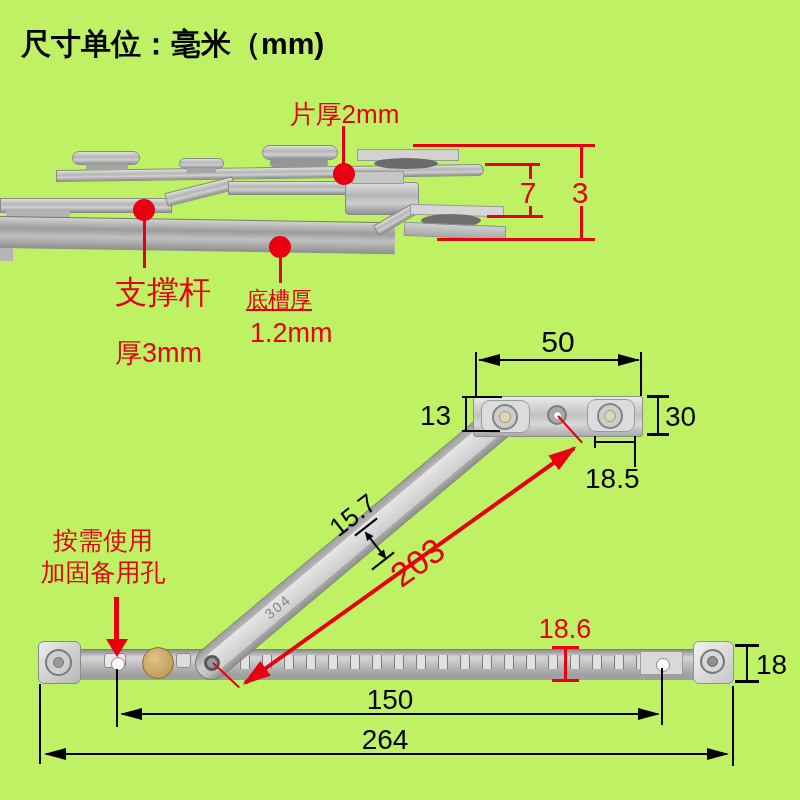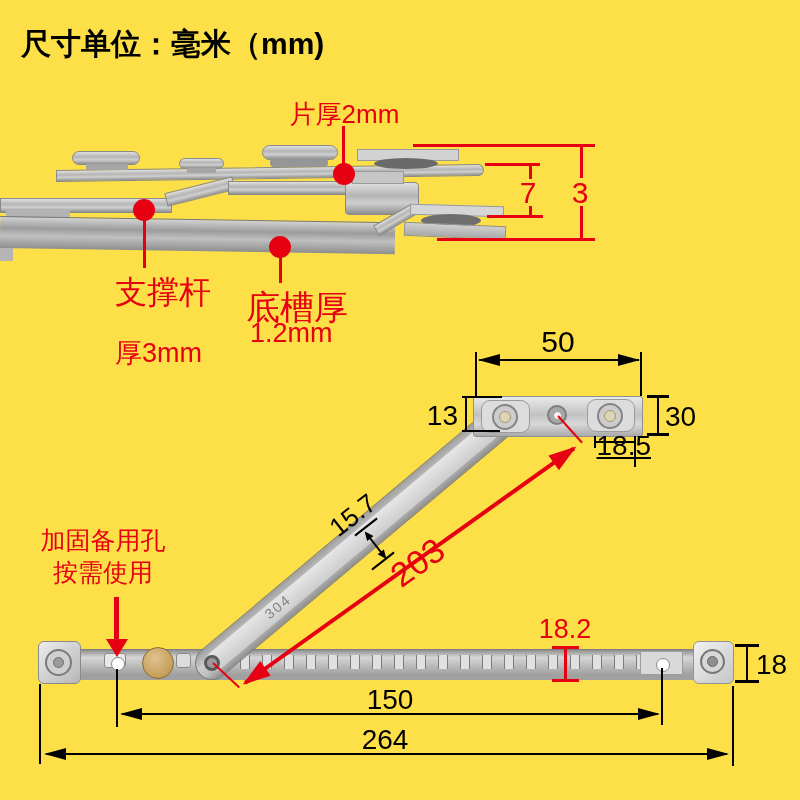--- a/index.html
+++ b/index.html
@@ -1,16 +1,16 @@
 <!DOCTYPE html>
 <html><head>
 <meta charset="utf-8">
 <style>
   html,body{margin:0;padding:0;background:#fff;}
-  .stage{position:relative;width:800px;height:800px;background:#fde047;overflow:hidden;
+  .stage{position:relative;width:800px;height:800px;background:#bef264;overflow:hidden;
          font-family:"Liberation Sans","DejaVu Sans",sans-serif;color:#000;}
   .abs{position:absolute;}
   .nowrap{white-space:nowrap;}
   .metal-bar{background:linear-gradient(#e0e0e0,#b5b5b5 40%,#cfcfcf 65%,#909090);border:1px solid #8a8a8a;box-sizing:border-box;}
   
   .rline{background:#e60012;}
   .rtext{color:#e60012;}
   .blkline{background:#000;}
   .dimtext{font-size:28px;color:#000;}
   .circle{border-radius:50%;}
@@ -64,21 +64,21 @@
     <div class="abs rline" style="left:342px;top:126px;width:3px;height:40px;"></div>
     <div class="abs dot" style="left:333px;top:163px;"></div>
 
     <div class="abs dot" style="left:133px;top:199px;"></div>
     <div class="abs rline" style="left:143px;top:220px;width:3px;height:48px;"></div>
     <div class="abs nowrap rtext" style="left:115px;top:271px;font-size:32px;">支撑杆</div>
     <div class="abs nowrap rtext" style="left:115px;top:303px;font-size:27px;margin-top:32px;">厚3mm</div>
 
     <div class="abs dot" style="left:269px;top:236px;"></div>
     <div class="abs rline" style="left:279px;top:257px;width:3px;height:26px;"></div>
-    <div class="abs nowrap rtext" style="left:246px;top:285px;font-size:34px;">底槽厚</div>
+    <div class="abs nowrap rtext" style="left:246px;top:285px;font-size:22px;text-decoration:underline;">底槽厚</div>
     <div class="abs nowrap rtext" style="left:250px;top:318px;font-size:27px;">1.2mm</div>
 
     <div class="abs rline" style="left:485px;top:163px;width:55px;height:3px;"></div>
     <div class="abs rline" style="left:529px;top:166px;width:3px;height:13px;"></div>
     <div class="abs rtext" style="left:512px;top:176px;width:32px;font-size:30px;text-align:center;">7</div>
     <div class="abs rline" style="left:529px;top:206px;width:3px;height:12px;"></div>
     <div class="abs rline" style="left:487px;top:215px;width:56px;height:3px;"></div>
 
     <div class="abs rline" style="left:413px;top:144px;width:182px;height:3px;"></div>
     <div class="abs rline" style="left:580px;top:147px;width:3px;height:31px;"></div>
@@ -130,56 +130,56 @@
     <div class="abs blkline" style="left:475px;top:352px;width:2px;height:44px;"></div>
     <div class="abs blkline" style="left:640px;top:352px;width:2px;height:44px;"></div>
     <div class="abs blkline" style="left:479px;top:359px;width:160px;height:2px;"></div>
     <div class="abs ah ah-left-b" style="left:478px;top:354px;"></div>
     <div class="abs ah ah-right-b" style="left:618px;top:354px;"></div>
     <div class="abs dimtext" style="left:527px;top:325px;width:62px;text-align:center;font-size:30px;">50</div>
 
     <div class="abs blkline" style="left:462px;top:396px;width:40px;height:2px;"></div>
     <div class="abs blkline" style="left:465px;top:396px;width:2px;height:36px;"></div>
     <div class="abs blkline" style="left:462px;top:430px;width:38px;height:2px;"></div>
-    <div class="abs dimtext" style="left:420px;top:400px;width:38px;text-align:right;">13</div>
+    <div class="abs dimtext" style="left:420px;top:400px;width:38px;text-align:left;">13</div>
 
     <div class="abs blkline" style="left:647px;top:395px;width:22px;height:3px;"></div>
     <div class="abs blkline" style="left:657px;top:395px;width:2px;height:41px;"></div>
     <div class="abs blkline" style="left:647px;top:433px;width:22px;height:3px;"></div>
     <div class="abs dimtext" style="left:665px;top:401px;">30</div>
 
     <div class="abs blkline" style="left:594px;top:436px;width:2px;height:12px;"></div>
     <div class="abs blkline" style="left:634px;top:436px;width:2px;height:31px;"></div>
     <div class="abs blkline" style="left:595px;top:441px;width:41px;height:2px;"></div>
-    <div class="abs dimtext" style="left:585px;top:430px;width:66px;text-align:right;text-decoration:underline;">18.5</div>
+    <div class="abs dimtext" style="left:585px;top:463px;width:66px;text-align:left;">18.5</div>
 
     <div class="abs blkline" style="left:352px;top:526px;width:28px;height:2px;transform:rotate(-38deg);"></div>
     <div class="abs blkline" style="left:369px;top:560px;width:28px;height:2px;transform:rotate(-38deg);"></div>
     <div class="abs" style="left:366px;top:532px;width:31px;height:2px;background:#000;transform:rotate(52deg);transform-origin:left center;">
       <div class="abs ah ah-sm-l" style="left:-2px;top:-3px;"></div>
       <div class="abs ah ah-sm-r" style="right:-2px;top:-3px;"></div>
     </div>
     <div class="abs dimtext" style="left:314px;top:500px;width:78px;text-align:center;font-size:26px;transform:rotate(-38deg);">15.7</div>
 
     <div class="abs" style="left:245px;top:681px;width:404px;height:3.5px;background:#e60012;transform:rotate(-35.5deg);transform-origin:left center;">
       <div class="abs ah ah-left-r" style="left:-3px;top:-7px;"></div>
       <div class="abs ah ah-right-r" style="right:-3px;top:-7px;"></div>
     </div>
     <div class="abs rline" style="left:558px;top:415px;width:36px;height:2px;transform:rotate(48deg);transform-origin:left center;"></div>
     <div class="abs rline" style="left:213px;top:662px;width:36px;height:2px;transform:rotate(43deg);transform-origin:left center;"></div>
     <div class="abs rtext" style="left:373px;top:543px;width:90px;height:40px;text-align:center;font-size:34px;transform:rotate(-35.5deg);">203</div>
 
     <div class="abs rtext" style="left:40px;top:524px;width:126px;text-align:center;font-size:25px;line-height:32px;">
+      <div>按需使用</div>
       <div>加固备用孔</div>
-      <div>按需使用</div>
     </div>
     <div class="abs rline" style="left:114px;top:597px;width:5px;height:44px;"></div>
     <div class="abs ah ah-down-r" style="left:106px;top:639px;"></div>
 
-    <div class="abs rtext" style="left:530px;top:614px;width:70px;text-align:center;font-size:27px;">18.2</div>
+    <div class="abs rtext" style="left:530px;top:614px;width:70px;text-align:center;font-size:27px;">18.6</div>
     <div class="abs rline" style="left:552px;top:646px;width:27px;height:3px;"></div>
     <div class="abs rline" style="left:564px;top:646px;width:3px;height:36px;"></div>
     <div class="abs rline" style="left:552px;top:679px;width:27px;height:3px;"></div>
 
     <div class="abs blkline" style="left:735px;top:644px;width:24px;height:3px;"></div>
     <div class="abs blkline" style="left:746px;top:644px;width:2px;height:39px;"></div>
     <div class="abs blkline" style="left:735px;top:680px;width:24px;height:3px;"></div>
     <div class="abs dimtext" style="left:756px;top:649px;">18</div>
 
     <div class="abs blkline" style="left:116px;top:669px;width:2px;height:58px;"></div>

